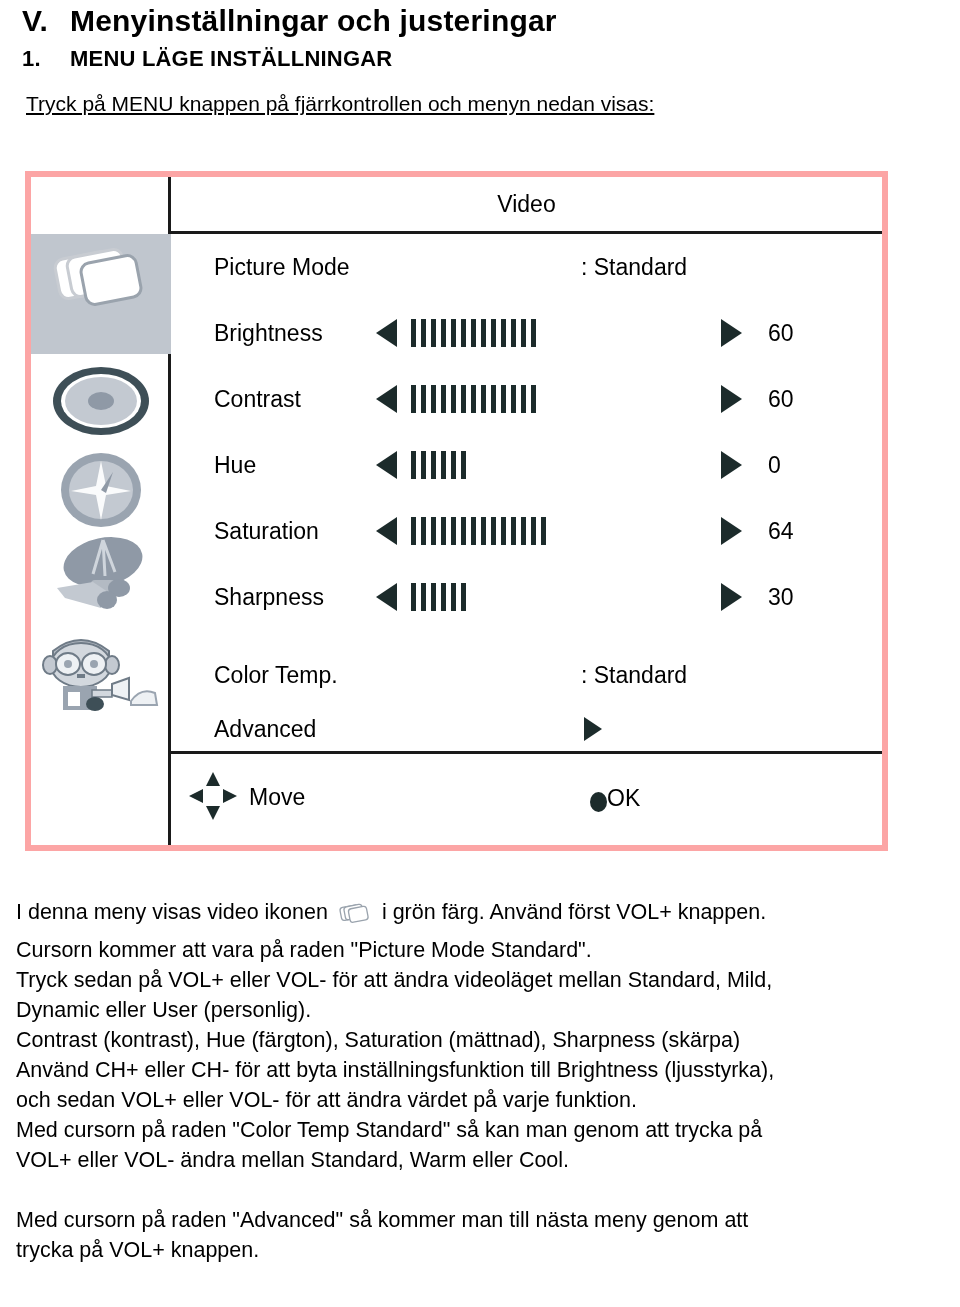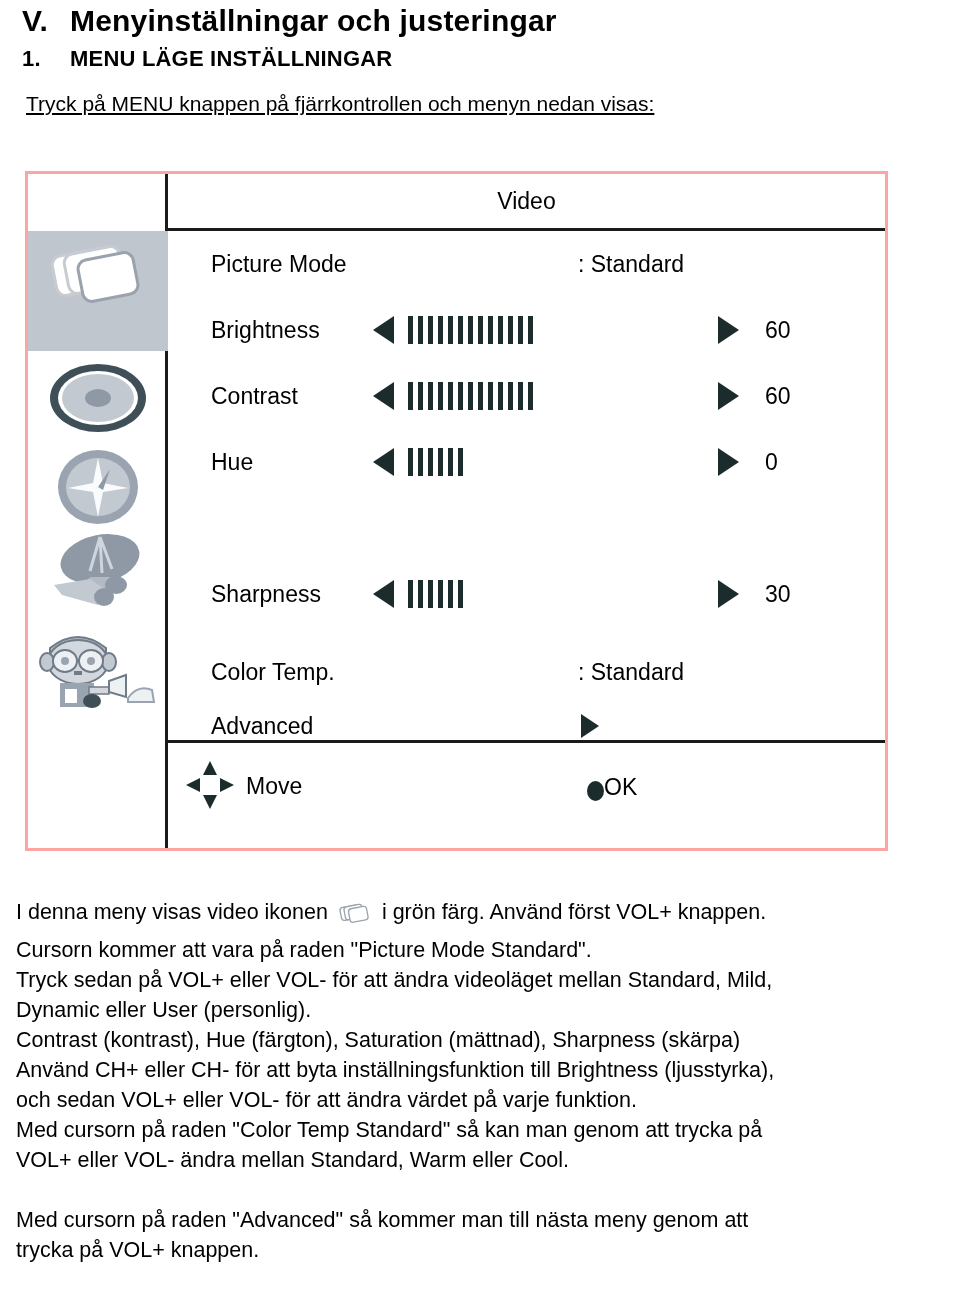--- a/index.html
+++ b/index.html
@@ -48,21 +48,21 @@
     text-decoration: underline;
   }
 
   
   .osd {
     position: absolute;
     left: 25px;
     top: 171px;
     width: 863px;
     height: 680px;
-    border: 3px solid #fca5a5;
+    border: 6px solid #fca5a5;
     box-sizing: border-box;
     background: #ffffff;
   }
   .osd-sidebar {
     position: absolute;
     left: 0;
     top: 0;
     width: 140px;
     height: 100%;
     border-right: 3px solid #1a1a1a;
@@ -176,21 +176,21 @@
     left: 597px;
     font-size: 23px;
     white-space: nowrap;
   }
 
   .osd-footer {
     position: absolute;
     left: 0;
     bottom: 0;
     right: 0;
-    height: 108px;
+    height: 94px;
     border-top: 3px solid #1a1a1a;
     box-sizing: border-box;
   }
   .move-icon {
     position: absolute;
     left: 16px;
     top: 16px;
   }
   .move-label {
     position: absolute;
@@ -370,20 +370,42 @@
           <div class="row-bars">
             <i></i>
             <i></i>
             <i></i>
             <i></i>
             <i></i>
             <i></i>
           </div>
           <div class="row-arrow-right"></div>
           <div class="row-number">0</div>
+        </div>
+        <div class="osd-row" style="top: 264px;">
+          <div class="row-label">Saturation</div>
+          <div class="row-arrow-left"></div>
+          <div class="row-bars">
+            <i></i>
+            <i></i>
+            <i></i>
+            <i></i>
+            <i></i>
+            <i></i>
+            <i></i>
+            <i></i>
+            <i></i>
+            <i></i>
+            <i></i>
+            <i></i>
+            <i></i>
+            <i></i>
+          </div>
+          <div class="row-arrow-right"></div>
+          <div class="row-number">64</div>
         </div>
         <div class="osd-row" style="top: 330px;">
           <div class="row-label">Sharpness</div>
           <div class="row-arrow-left"></div>
           <div class="row-bars">
             <i></i>
             <i></i>
             <i></i>
             <i></i>
             <i></i>

